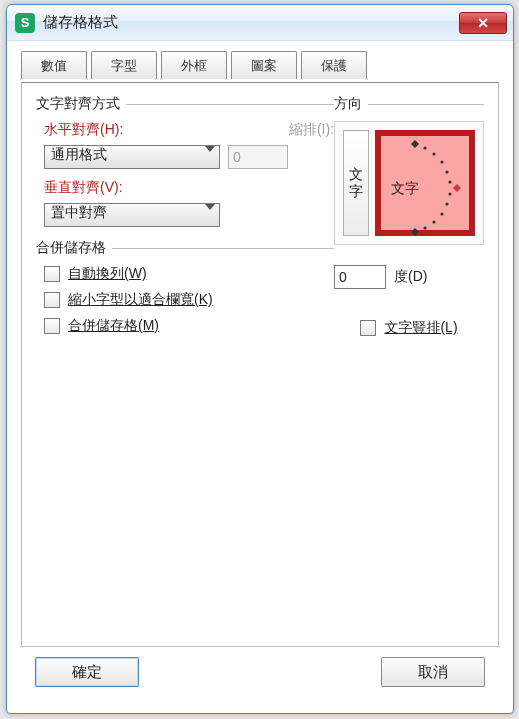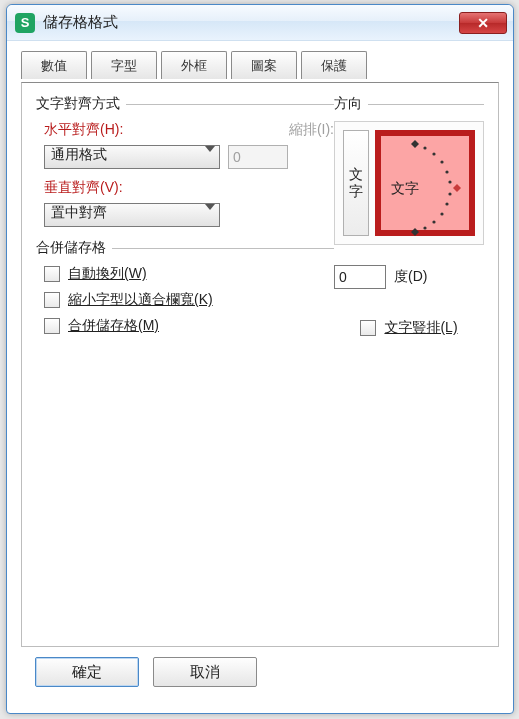--- a/index.html
+++ b/index.html
@@ -103,21 +103,21 @@
   .deg-row { display: flex; align-items: center; gap: 8px; margin-top: 20px; }
   .deg-spin {
     width: 52px; height: 24px; display: flex; border: 1px solid #7a7a7a; background: #fff;
   }
   .deg-spin input {
     flex: 1; border: none; background: transparent; padding: 0 4px; font-size: 14px; color: #222;
   }
   .deg-label { font-size: 14px; color: #222; }
 
   .footer {
-    display: flex; justify-content: flex-start; gap: 14px; padding: 10px 14px 14px;
+    display: flex; justify-content: space-between; gap: 14px; padding: 10px 14px 14px;
   }
   .btn {
     width: 104px; height: 30px; border: 1px solid #8a8a8a; border-radius: 2px;
     background: linear-gradient(#fefefe,#e6e6e6);
     display: flex; align-items: center; justify-content: center; font-size: 15px; color: #222; cursor: pointer;
   }
   .btn.primary { border-color: #4a88c7; box-shadow: 0 0 0 1px #bcd7f2 inset; }
 </style>
 </head>
 <body>

